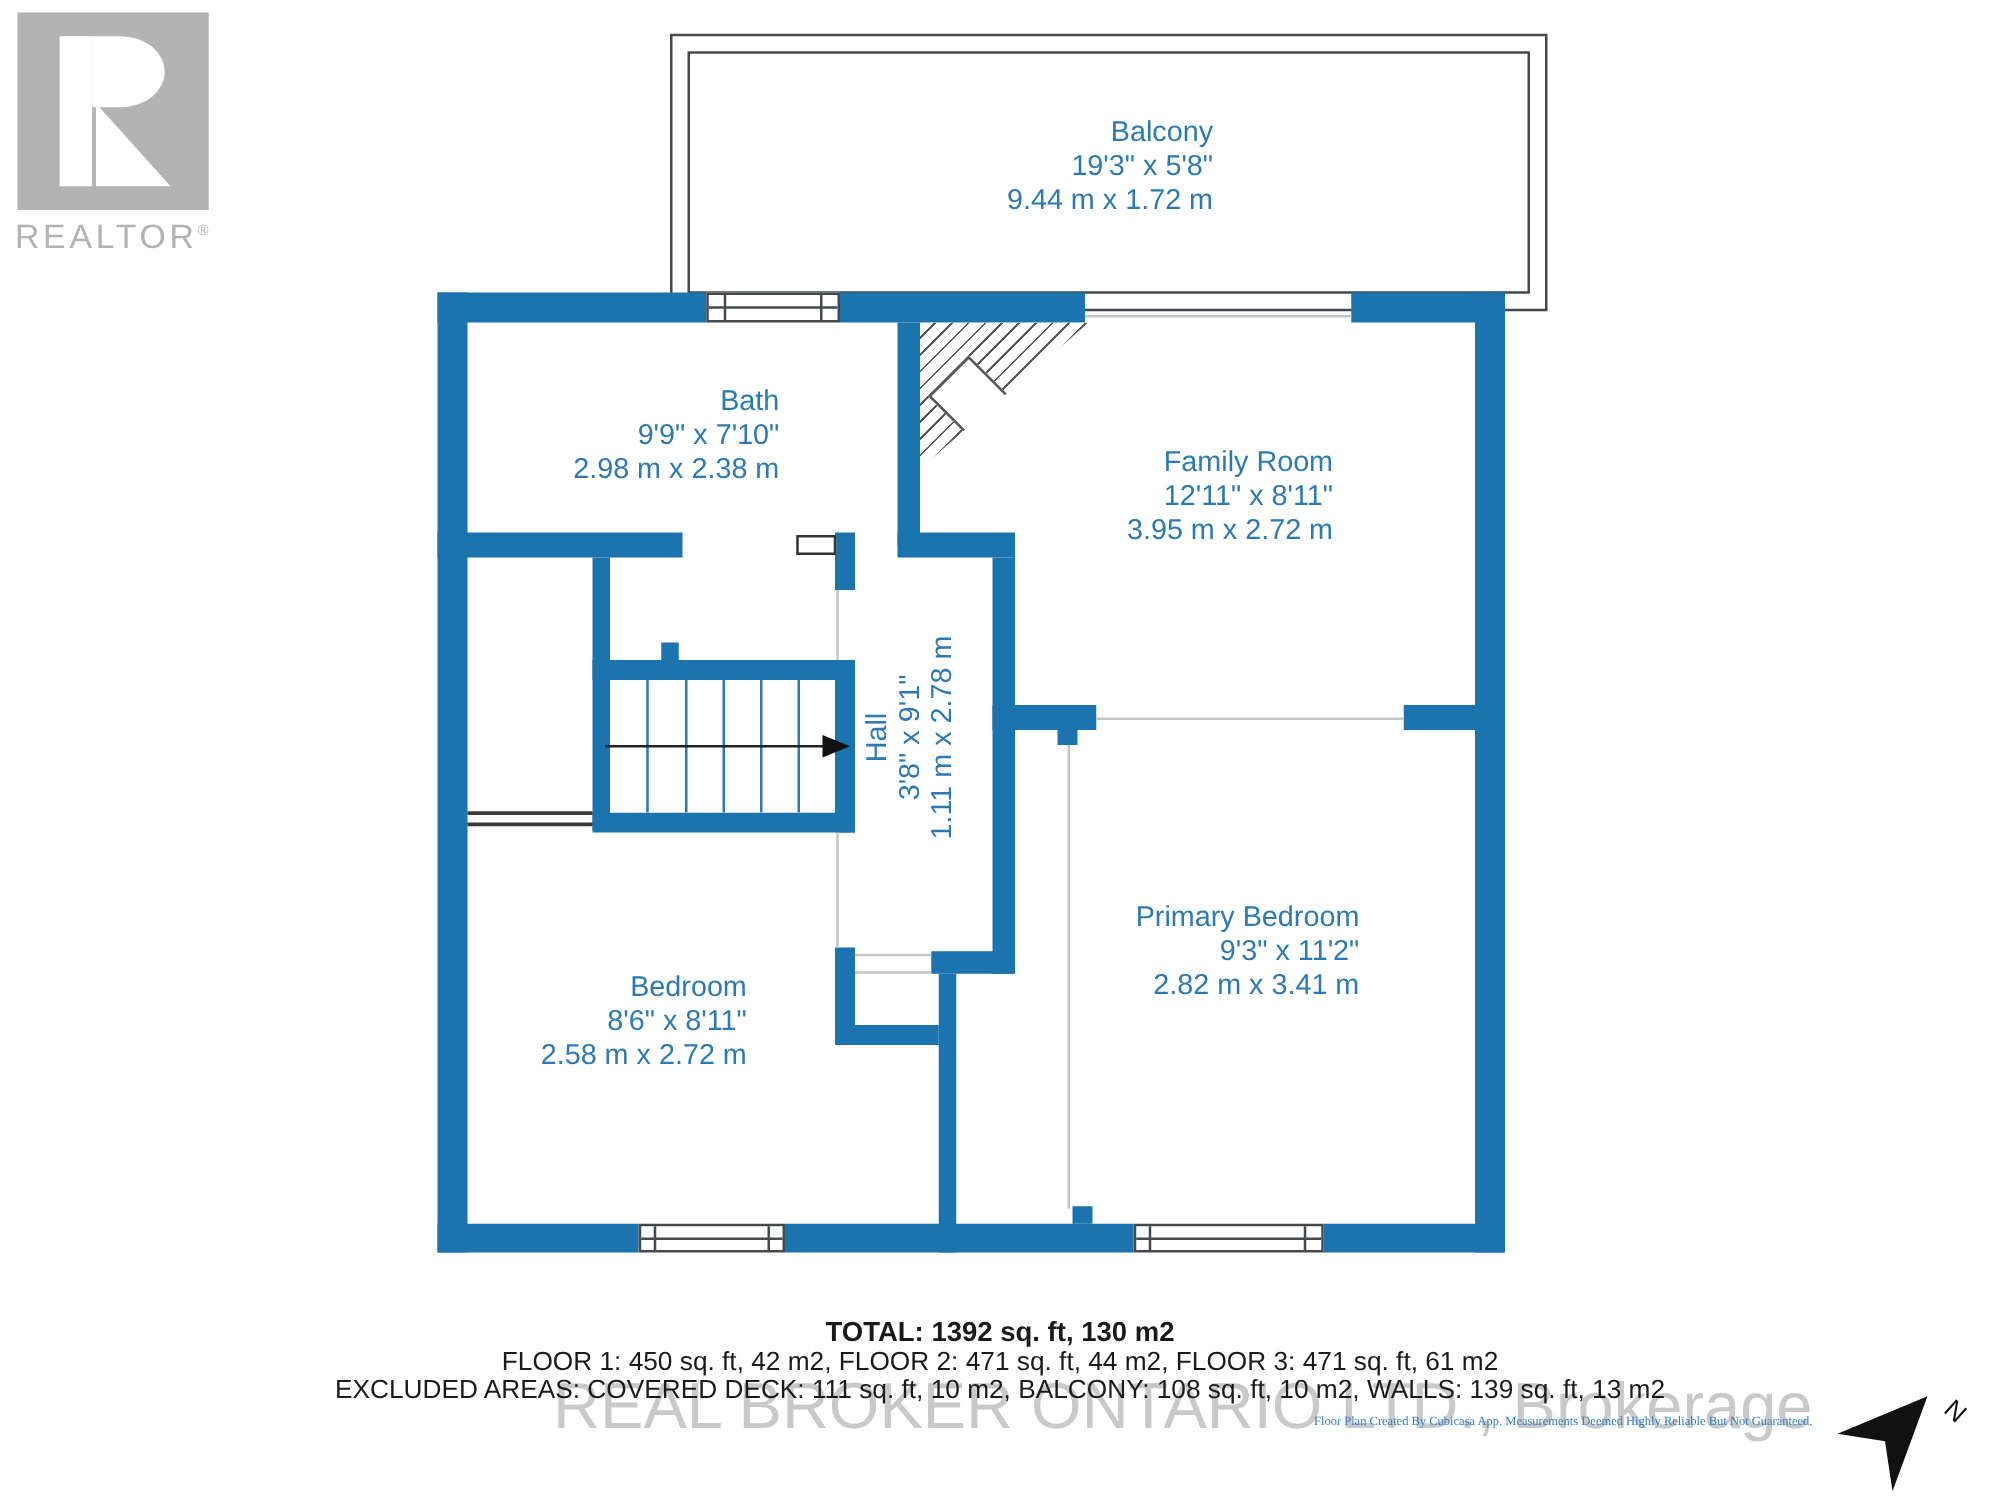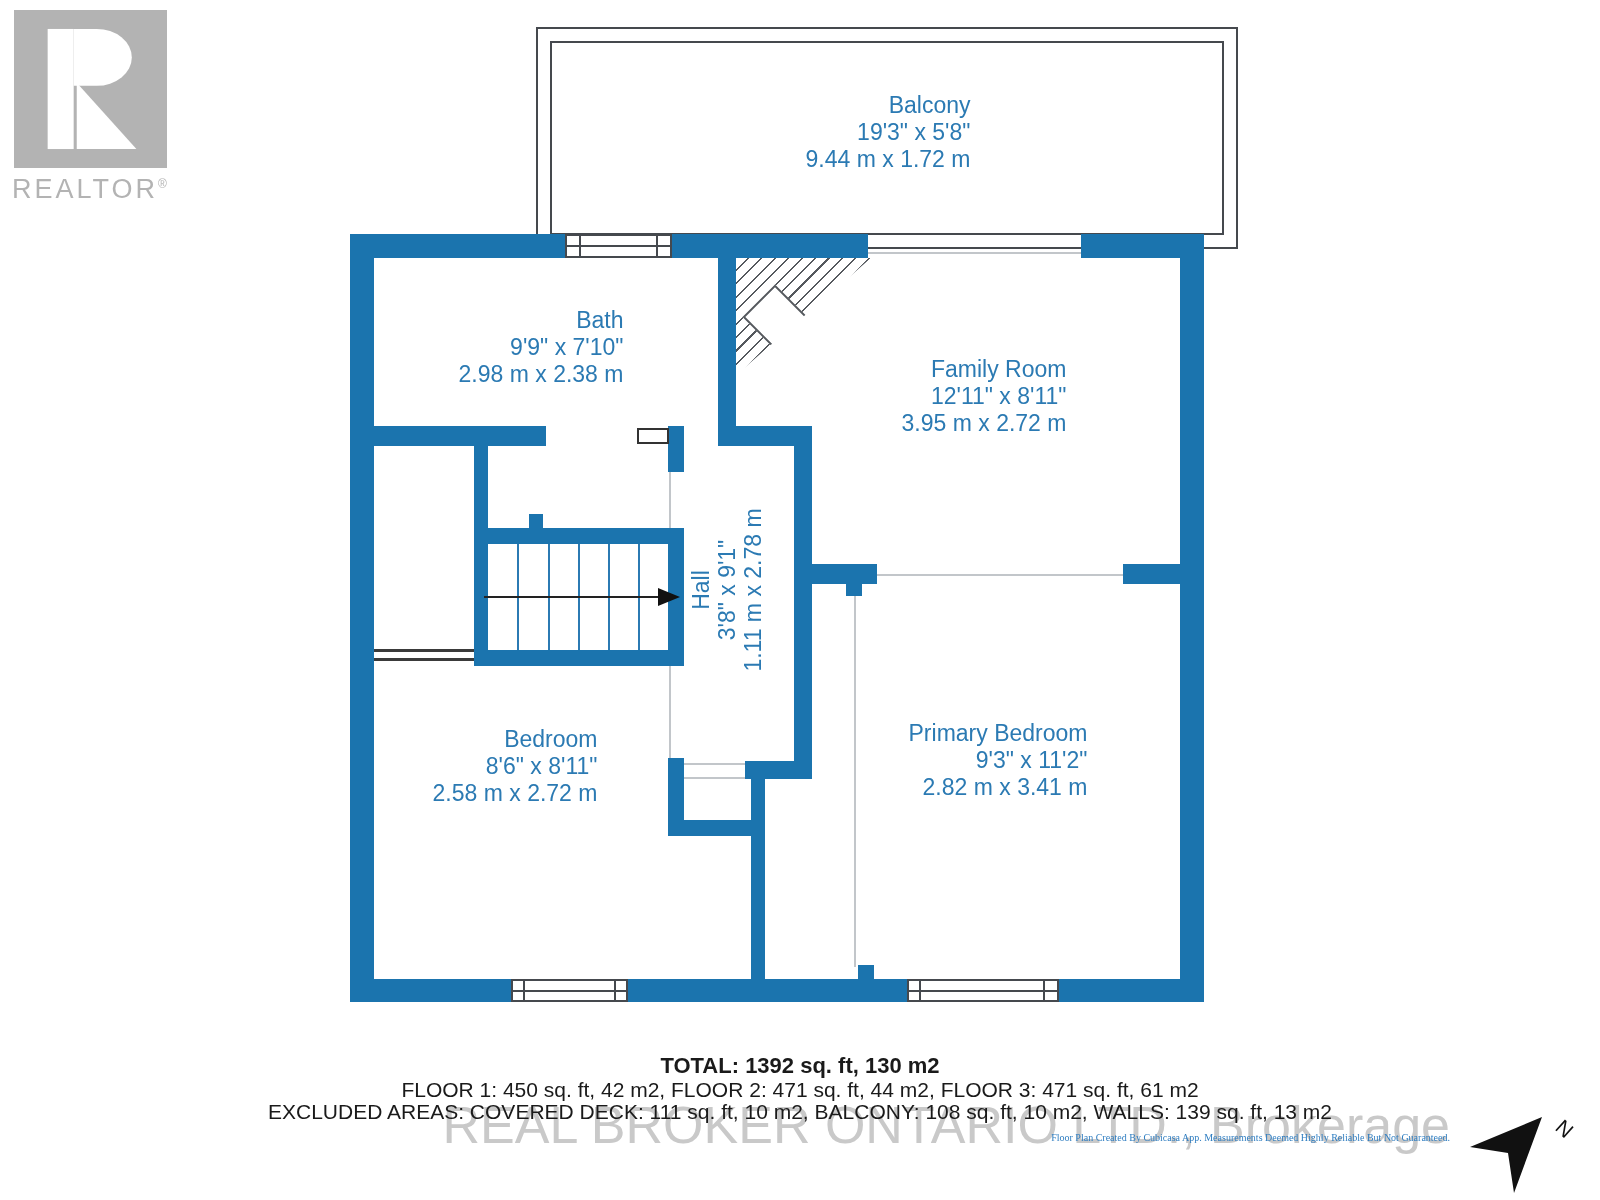--- a/index.html
+++ b/index.html
@@ -149,21 +149,21 @@
   <div class="room-label" style="left:952px;top:356px;margin-left:32px;">
     <div>Family Room</div>
     <div>12'11" x 8'11"</div>
     <div>3.95 m x 2.72 m</div>
   </div>
   <div class="hall-label" style="left:727px;top:590px;">
     <div>Hall</div>
     <div>3'8" x 9'1"</div>
     <div>1.11 m x 2.78 m</div>
   </div>
-  <div class="room-label" style="left:515px;top:726px;">
+  <div class="room-label" style="left:515px;top:776px;">
     <div>Bedroom</div>
     <div>8'6" x 8'11"</div>
     <div>2.58 m x 2.72 m</div>
   </div>
   <div class="room-label" style="left:998px;top:720px;">
     <div>Primary Bedroom</div>
     <div>9'3" x 11'2"</div>
     <div>2.82 m x 3.41 m</div>
   </div>
 

